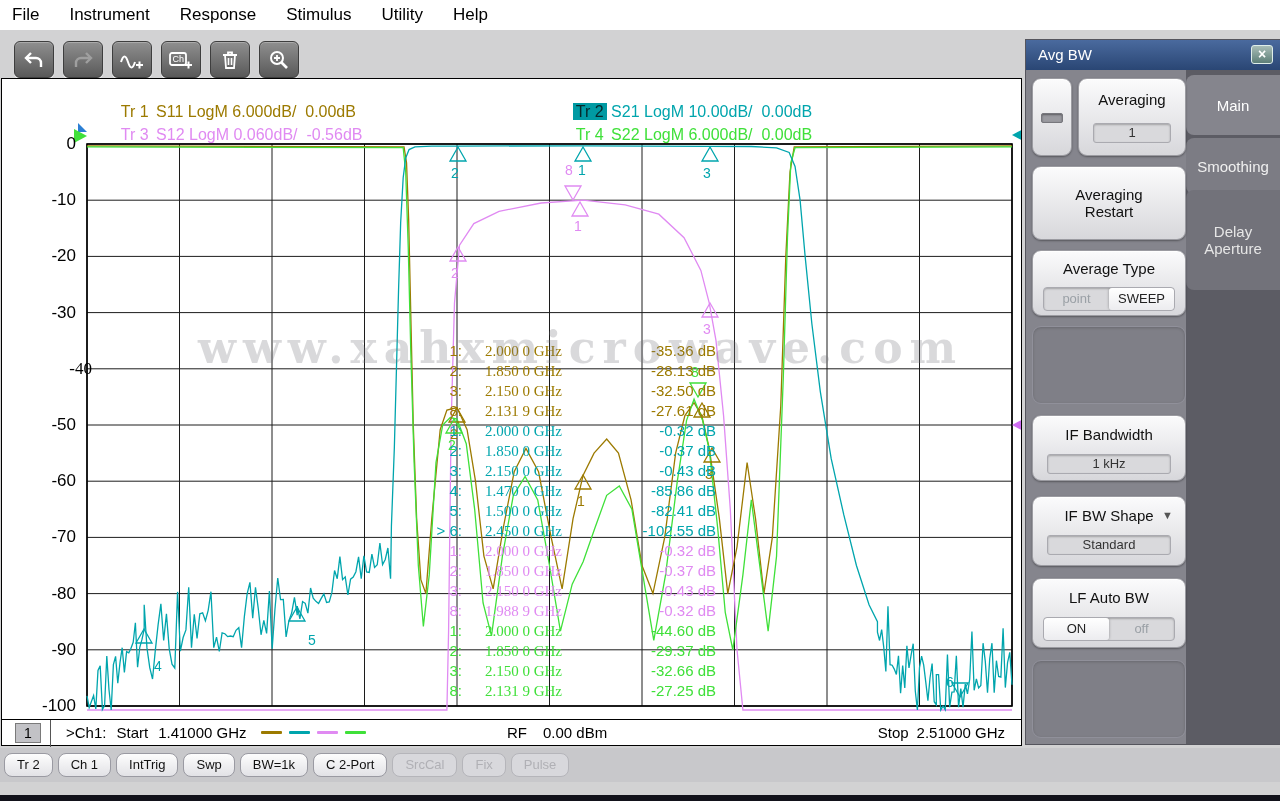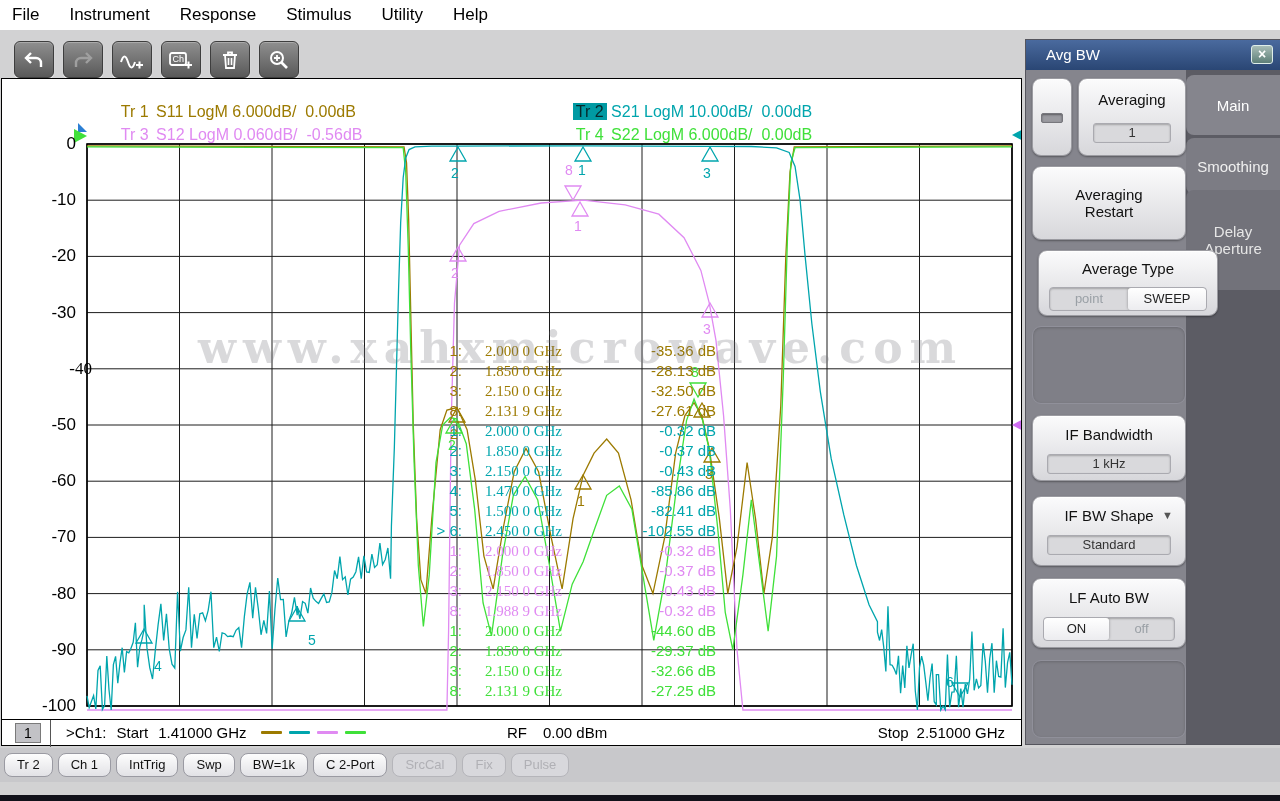--- a/index.html
+++ b/index.html
@@ -54,21 +54,21 @@
 
   
   .watermark { position:absolute; left:198px; top:322px; font-family:"DejaVu Serif", serif;
     font-weight:bold; font-size:44px; letter-spacing:7px; color:rgba(120,120,126,0.28);
     pointer-events:none; z-index:60; white-space:nowrap; }
 
   
   .sidebar { position:absolute; left:1026px; top:40px; width:254px; height:704px; outline:1px solid #55555d; }
   .sb-header { position:absolute; left:0; top:0; width:254px; height:40px;
     background:linear-gradient(#4a6a9e,#1f3a66); color:#fff; font-size:15px; line-height:30px;
-    padding-left:20px; }
+    padding-left:12px; }
   .sb-close { position:absolute; right:7px; top:5px; width:22px; height:19px; border-radius:3px;
     background:linear-gradient(#a8bdb7,#5d7f78); border:1px solid #dfeeea; color:#fff;
     font-size:14px; font-weight:bold; text-align:center; line-height:17px; }
   .sb-body { position:absolute; left:0; top:30px; width:254px; height:674px; background:#85858d; }
   .tabcol { position:absolute; right:0; top:0; width:94px; height:674px; background:#5c5c64; }
   .tab { position:absolute; right:0; width:94px; display:flex; align-items:center; justify-content:center;
     text-align:center; font-size:15px; border-radius:8px 0 0 8px; }
   #tab-main      { top:5px;   height:60px; background:#85858d; color:#ffffff; }
   #tab-smoothing { top:68px;  height:56px; background:#7c7c84; color:#f0f0f0; }
   #tab-delay     { top:120px; height:100px; background:#72727a; color:#e6e6e6; }
@@ -423,21 +423,21 @@
     </div>
     <div class="sbtn" style="left:52px; top:8px; width:108px; height:78px;">
       <div style="margin-top:12px;">Averaging</div>
       <div class="inset" style="top:44px;">1</div>
     </div>
 
     <div class="sbtn" style="left:6px; top:96px; width:154px; height:74px; display:flex; align-items:center; justify-content:center; padding:0 26px;">
       <span>Averaging Restart</span>
     </div>
 
-    <div class="sbtn" style="left:6px; top:180px; width:180px; height:66px;margin-left:6px;">
+    <div class="sbtn" style="left:6px; top:180px; width:154px; height:66px;">
       <div style="margin-top:9px;">Average Type</div>
       <div class="seg" style="top:36px;">
         <span class="opt">point</span>
         <span class="opt sel">SWEEP</span>
       </div>
     </div>
 
     <div class="slab" style="left:6px; top:256px; width:154px; height:78px;"></div>
 
     <div class="sbtn" style="left:6px; top:345px; width:154px; height:66px;">

